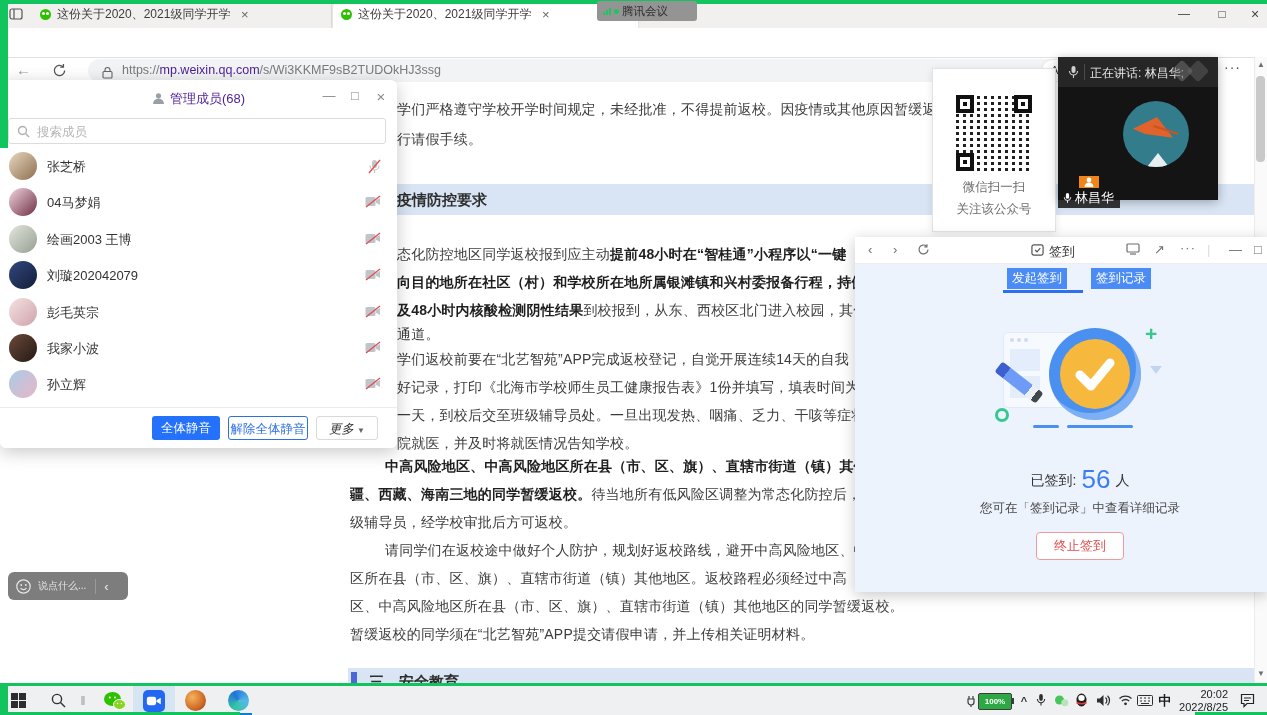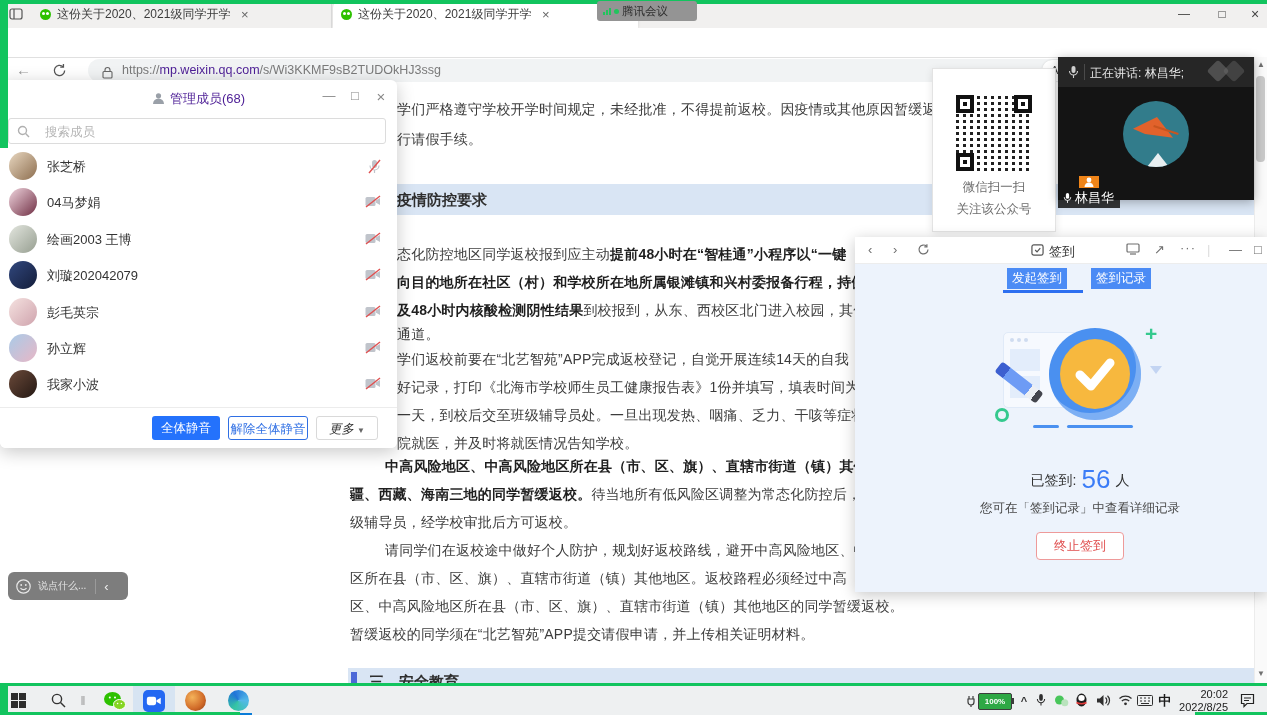--- a/index.html
+++ b/index.html
@@ -45,21 +45,21 @@
 
   
   .sbar{left:1254px;width:13px;background:#fafafa;border-left:1px solid #ececec;z-index:3;box-sizing:border-box;}
   .sarrow{left:1257px;font-size:8px;color:#707070;z-index:4;}
   #sthumb{left:1256px;top:76px;width:9px;height:86px;background:#c9c9c9;border-radius:4px;z-index:4;}
 
   
   #mpanel{left:0;top:80px;width:397px;height:368px;background:#fff;border-radius:6px;box-shadow:0 4px 18px rgba(0,0,0,.22);z-index:20;}
   #mpanel .ptitle{position:absolute;left:0;top:10px;width:100%;text-align:center;font-size:13px;color:#4c1d95;}
   #mpanel .pctl{position:absolute;top:8px;color:#888;font-size:13px;width:20px;text-align:center;}
-  #msearch{position:absolute;left:8px;top:38px;width:378px;height:26px;border:1px solid #dcdcdc;border-radius:3px;box-sizing:border-box;padding-left:8px;}
+  #msearch{position:absolute;left:8px;top:38px;width:378px;height:26px;border:1px solid #dcdcdc;border-radius:3px;box-sizing:border-box;}
   #msearch input{border:none;outline:none;width:330px;margin:5px 0 0 26px;font-size:12.5px;color:#333;background:transparent;font-family:inherit;}
   #msearch input::placeholder{color:#b5b5b5;}
   #mlist{position:absolute;left:0;top:68px;width:100%;height:260px;overflow:hidden;}
   .mrow{position:relative;height:36.4px;}
   .avatar{position:absolute;left:9px;top:4px;width:28px;height:28px;border-radius:50%;}
   .mname{position:absolute;left:47px;top:10px;font-size:13px;color:#333;}
   .mstat{position:absolute;right:16px;top:11px;}
   #mfooter{position:absolute;left:0;bottom:0;width:100%;height:40px;background:#fff;border-top:1px solid #ececec;border-radius:0 0 6px 6px;}
   .mbtn{position:absolute;top:8px;height:24px;line-height:24px;text-align:center;font-size:12.5px;border-radius:3px;box-sizing:border-box;}
   #btn-muteall{left:152px;width:68px;background:#2472fc;color:#fff;}
@@ -70,21 +70,21 @@
   
   #qrpanel{left:932px;top:68px;width:124px;height:164px;background:#fff;border:1px solid #e3e3e3;box-shadow:0 2px 8px rgba(0,0,0,.10);z-index:10;box-sizing:border-box;}
   #qrcode{position:absolute;left:23px;top:26px;width:76px;height:76px;
     background:repeating-linear-gradient(0deg,#111 0 3px,#fff 3px 6px),repeating-linear-gradient(90deg,#111 0 3px,#fff 3px 7px);
     background-blend-mode:screen;}
   .qreye{position:absolute;width:18px;height:18px;border:4px solid #111;background:#fff;box-sizing:border-box;}
   .qreye:after{content:"";position:absolute;left:3px;top:3px;width:4px;height:4px;background:#111;}
   .qrcap{position:absolute;width:100%;text-align:center;font-size:12.5px;color:#6d6d6d;}
 
   
-  #video{left:1058px;top:57px;width:196px;height:143px;background:#141414;box-shadow:0 2px 10px rgba(0,0,0,.3);z-index:10;}
+  #video{left:1058px;top:57px;width:160px;height:143px;background:#141414;box-shadow:0 2px 10px rgba(0,0,0,.3);z-index:10;}
   #vtop{position:absolute;left:0;top:0;width:100%;height:30px;background:#262626;}
   #vspeak{position:absolute;left:32px;top:8px;font-size:12px;color:#e8e8e8;white-space:nowrap;}
   .vlogo{position:absolute;top:6px;width:16px;height:16px;background:#6f6f6f;opacity:.55;border-radius:3px;transform:rotate(45deg);}
   #vavatar{position:absolute;left:65px;top:44px;width:66px;height:66px;border-radius:50%;background:#327c8b;overflow:hidden;}
   #kite{position:absolute;left:10px;top:16px;width:40px;height:26px;background:#e2622b;clip-path:polygon(0 45%,60% 0,100% 80%,30% 65%);}
   #kitetail{position:absolute;left:30px;top:28px;width:26px;height:2px;background:#c8551f;transform:rotate(18deg);}
   #mtn{position:absolute;left:24px;top:52px;width:22px;height:14px;background:#e8eef0;clip-path:polygon(50% 0,100% 100%,0 100%);}
   #vtag{position:absolute;left:0;bottom:4px;height:20px;display:flex;align-items:center;flex-direction:column;}
   #vtag .pbadge{width:20px;height:20px;background:#f08519;display:flex;align-items:center;justify-content:center;}
   #vtag .nm{background:rgba(20,20,20,.85);color:#fff;font-size:13px;height:20px;line-height:20px;padding:0 6px 0 2px;display:flex;align-items:center;}
@@ -428,33 +428,33 @@
           <span class="mname">彭毛英宗</span>
           <span class="mstat">
             <svg width="16" height="13" viewBox="0 0 16 13">
               <rect x="0.5" y="2" width="10" height="9" rx="1.5" fill="#c0c4cb"></rect>
               <path d="M11 5.2 15 3v7l-4-2.2z" fill="#c0c4cb"></path>
               <line x1="1" y1="12" x2="15" y2="1" stroke="#e05050" stroke-width="1.4"></line>
             </svg>
           </span>
         </div>
         <div class="mrow">
-          <div class="avatar" style="background: linear-gradient(135deg, rgb(169, 203, 232), rgb(232, 183, 198));"></div>
-          <span class="mname">孙立辉</span>
+          <div class="avatar" style="background: linear-gradient(135deg, rgb(107, 74, 58), rgb(36, 24, 19));"></div>
+          <span class="mname">我家小波</span>
           <span class="mstat">
             <svg width="16" height="13" viewBox="0 0 16 13">
               <rect x="0.5" y="2" width="10" height="9" rx="1.5" fill="#c0c4cb"></rect>
               <path d="M11 5.2 15 3v7l-4-2.2z" fill="#c0c4cb"></path>
               <line x1="1" y1="12" x2="15" y2="1" stroke="#e05050" stroke-width="1.4"></line>
             </svg>
           </span>
         </div>
         <div class="mrow">
-          <div class="avatar" style="background: linear-gradient(135deg, rgb(107, 74, 58), rgb(36, 24, 19));"></div>
-          <span class="mname">我家小波</span>
+          <div class="avatar" style="background: linear-gradient(135deg, rgb(169, 203, 232), rgb(232, 183, 198));"></div>
+          <span class="mname">孙立辉</span>
           <span class="mstat">
             <svg width="16" height="13" viewBox="0 0 16 13">
               <rect x="0.5" y="2" width="10" height="9" rx="1.5" fill="#c0c4cb"></rect>
               <path d="M11 5.2 15 3v7l-4-2.2z" fill="#c0c4cb"></path>
               <line x1="1" y1="12" x2="15" y2="1" stroke="#e05050" stroke-width="1.4"></line>
             </svg>
           </span>
         </div>
         <div class="mrow">
           <div class="avatar" style="background: linear-gradient(135deg, rgb(74, 127, 212), rgb(53, 103, 187));"></div>

